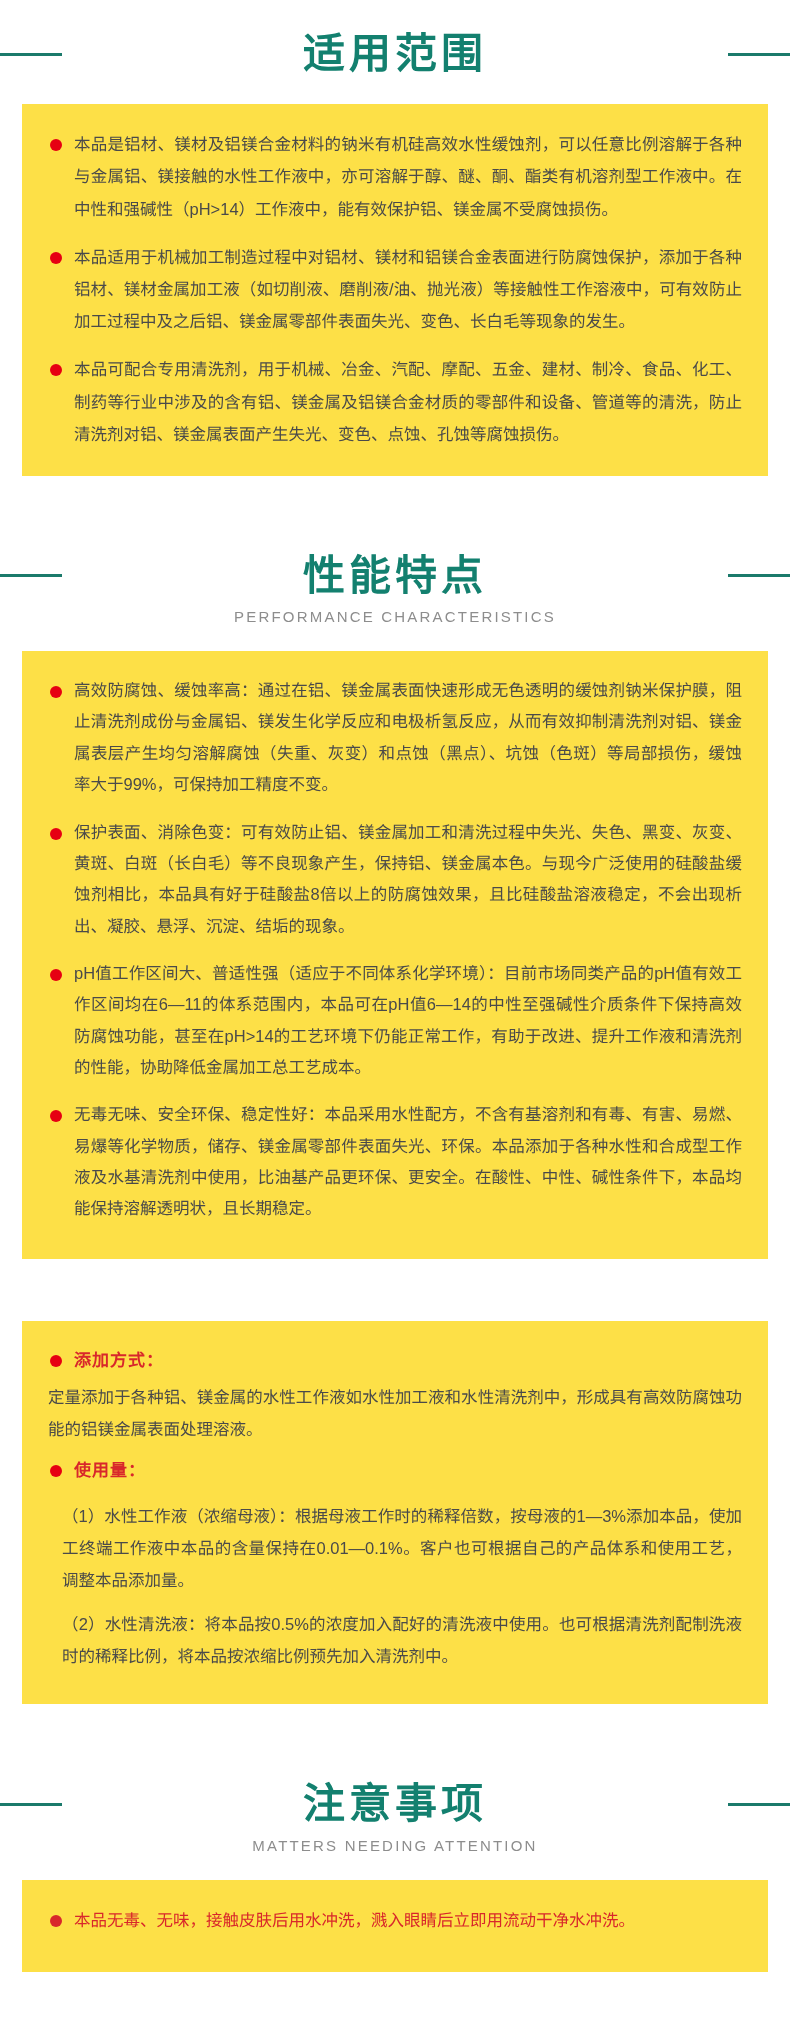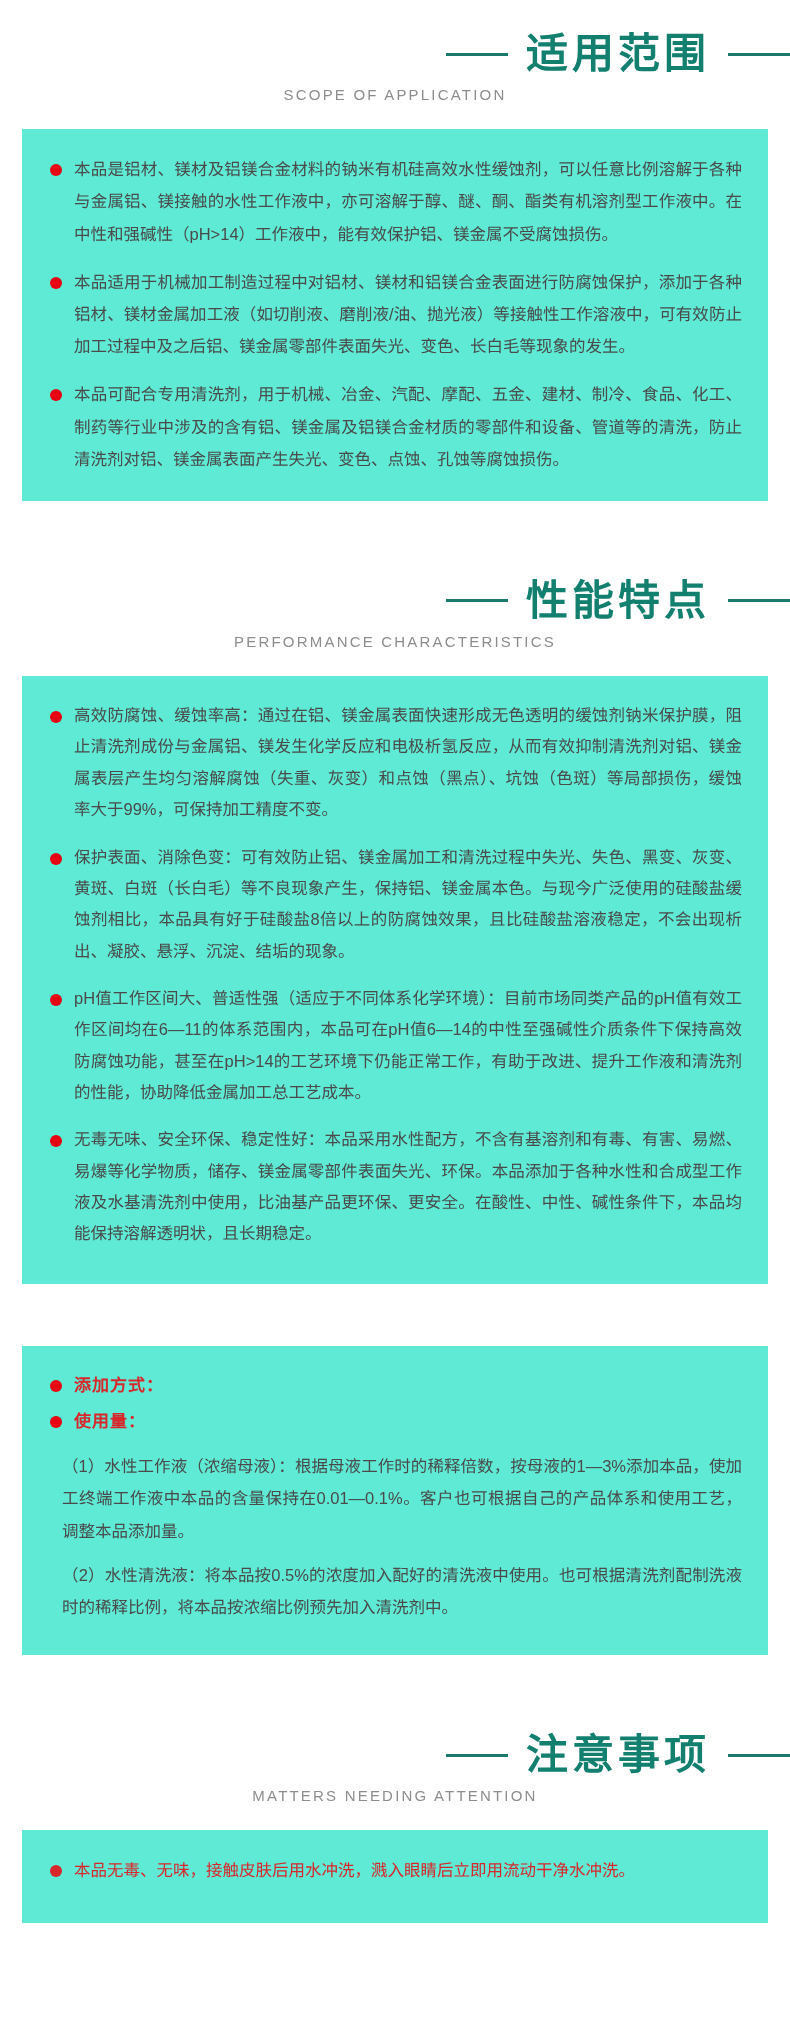--- a/index.html
+++ b/index.html
@@ -17,21 +17,21 @@
   .page { width: 790px; margin: 0 auto; background: #ffffff; }
 
   
   .section-head {
     text-align: center;
     padding: 30px 0 10px 0;
   }
   .head-row {
     display: flex;
     align-items: center;
-    justify-content: flex-end;
+    justify-content: space-between;
     gap: 18px;
   }
   .head-rule {
     width: 62px;
     height: 3px;
     background: #1b7a6b;
     display: block;
   }
   .head-cn {
     font-size: 42px;
@@ -44,21 +44,21 @@
   .head-en {
     margin-top: 8px;
     font-size: 15px;
     color: #8d8d8d;
     letter-spacing: 2.2px;
     font-weight: normal;
   }
 
   
   .card {
-    background: #5eead4;
+    background: #fde047;
     margin: 16px 22px 0 22px;
     padding: 24px 26px 26px 26px;
   }
   .card.tall { padding-bottom: 34px; }
 
   
   .bullet {
     position: relative;
     padding-left: 26px;
     margin: 0 0 16px 0;
@@ -134,21 +134,20 @@
 <body>
 
 <div class="page">
 
   <div class="section-head">
     <div class="head-row">
       <span class="head-rule"></span>
       <span class="head-cn">适用范围</span>
       <span class="head-rule"></span>
     </div>
-    <div class="head-en">SCOPE OF APPLICATION</div>
   </div>
 
   <div class="card">
     <p class="bullet">本品是铝材、镁材及铝镁合金材料的钠米有机硅高效水性缓蚀剂，可以任意比例溶解于各种与金属铝、镁接触的水性工作液中，亦可溶解于醇、醚、酮、酯类有机溶剂型工作液中。在中性和强碱性（pH&gt;14）工作液中，能有效保护铝、镁金属不受腐蚀损伤。</p>
     <p class="bullet">本品适用于机械加工制造过程中对铝材、镁材和铝镁合金表面进行防腐蚀保护，添加于各种铝材、镁材金属加工液（如切削液、磨削液/油、抛光液）等接触性工作溶液中，可有效防止加工过程中及之后铝、镁金属零部件表面失光、变色、长白毛等现象的发生。</p>
     <p class="bullet">本品可配合专用清洗剂，用于机械、冶金、汽配、摩配、五金、建材、制冷、食品、化工、制药等行业中涉及的含有铝、镁金属及铝镁合金材质的零部件和设备、管道等的清洗，防止清洗剂对铝、镁金属表面产生失光、变色、点蚀、孔蚀等腐蚀损伤。</p>
   </div>
 
   <div class="spacer-lg"></div>
 
@@ -166,20 +165,21 @@
     <p class="bullet tight">保护表面、消除色变：可有效防止铝、镁金属加工和清洗过程中失光、失色、黑变、灰变、黄斑、白斑（长白毛）等不良现象产生，保持铝、镁金属本色。与现今广泛使用的硅酸盐缓蚀剂相比，本品具有好于硅酸盐8倍以上的防腐蚀效果，且比硅酸盐溶液稳定，不会出现析出、凝胶、悬浮、沉淀、结垢的现象。</p>
     <p class="bullet tight">pH值工作区间大、普适性强（适应于不同体系化学环境）：目前市场同类产品的pH值有效工作区间均在6—11的体系范围内，本品可在pH值6—14的中性至强碱性介质条件下保持高效防腐蚀功能，甚至在pH&gt;14的工艺环境下仍能正常工作，有助于改进、提升工作液和清洗剂的性能，协助降低金属加工总工艺成本。</p>
     <p class="bullet tight">无毒无味、安全环保、稳定性好：本品采用水性配方，不含有基溶剂和有毒、有害、易燃、易爆等化学物质，储存、镁金属零部件表面失光、环保。本品添加于各种水性和合成型工作液及水基清洗剂中使用，比油基产品更环保、更安全。在酸性、中性、碱性条件下，本品均能保持溶解透明状，且长期稳定。</p>
   </div>
 
   <div class="spacer-lg"></div>
 
 
   <div class="card">
     <p class="sub-title">添加方式：</p>
+    <p class="plain">定量添加于各种铝、镁金属的水性工作液如水性加工液和水性清洗剂中，形成具有高效防腐蚀功能的铝镁金属表面处理溶液。</p>
     <p class="sub-title gap">使用量：</p>
     <p class="numbered">（1）水性工作液（浓缩母液）：根据母液工作时的稀释倍数，按母液的1—3%添加本品，使加工终端工作液中本品的含量保持在0.01—0.1%。客户也可根据自己的产品体系和使用工艺，调整本品添加量。</p>
     <p class="numbered">（2）水性清洗液：将本品按0.5%的浓度加入配好的清洗液中使用。也可根据清洗剂配制洗液时的稀释比例，将本品按浓缩比例预先加入清洗剂中。</p>
   </div>
 
   <div class="spacer-lg"></div>
 
   <div class="section-head">
     <div class="head-row">
       <span class="head-rule"></span>

